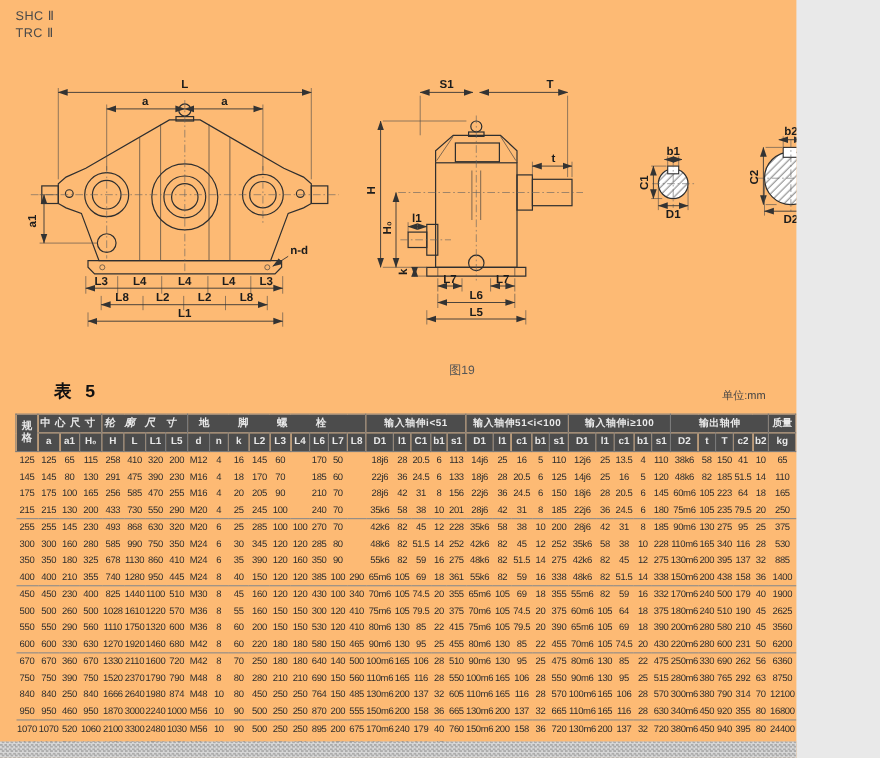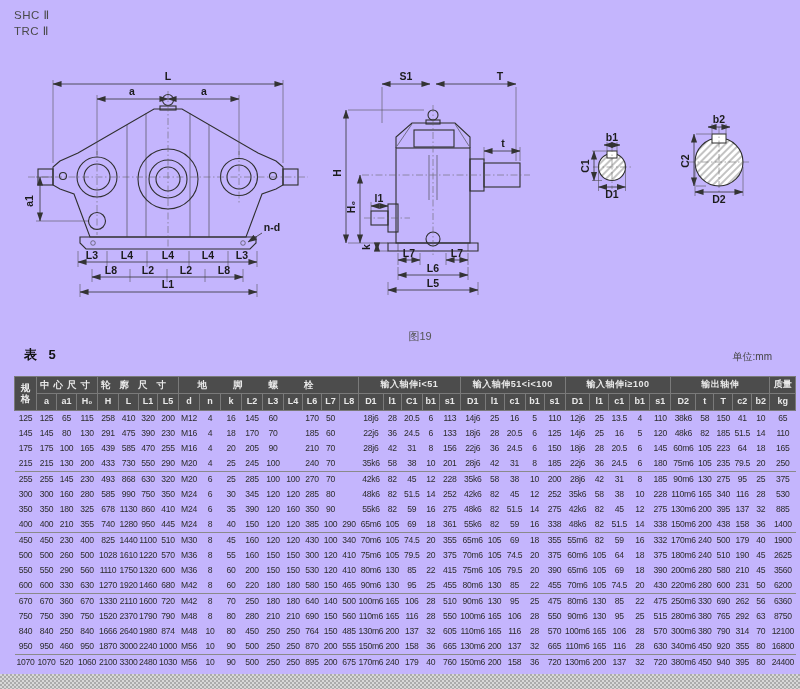--- a/index.html
+++ b/index.html
@@ -1,44 +1,44 @@
 <!DOCTYPE html>
 <html><head>
 <meta charset="utf-8">
 <style>
   html,body{margin:0;padding:0;background:#e9e9e9;}
-  .page{position:relative;width:800px;height:689px;background:#c4b5fd;overflow:hidden;
+  .page{position:relative;width:724px;height:689px;background:#fdba74;overflow:hidden;
         font-family:"Liberation Sans",sans-serif;}
   
   .intro{position:absolute;top:8px;left:14px;display:flex;align-items:center;gap:7px;}
   .models{font-size:11.5px;line-height:1.35;color:#4a4a4a;letter-spacing:.5px;}
   .desc{font-size:12.5px;color:#3f3f3f;}
   
   .figure{position:absolute;top:55px;left:0;}
   .ol{fill:none;stroke:#2f2f2f;stroke-width:1.1;}
   .thin{fill:none;stroke:#3c3c3c;stroke-width:.6;}
   .cl{fill:none;stroke:#606060;stroke-width:.55;stroke-dasharray:7 2.5 1.5 2.5;}
   .dim{fill:none;stroke:#333;stroke-width:.8;}
   .ext{fill:none;stroke:#4a4a4a;stroke-width:.55;}
   text.dl{font-size:10.5px;font-weight:bold;fill:#1c1c1c;text-anchor:middle;
           font-family:"Liberation Sans",sans-serif;}
   .fig-caption{position:absolute;top:329px;left:370px;width:100px;text-align:center;
                font-size:11px;color:#555;}
   
   .tbl-meta{position:absolute;top:346px;left:24px;right:28px;display:flex;
             justify-content:space-between;align-items:flex-end;}
-  .tbl-title{font-size:13px;font-weight:bold;color:#111;letter-spacing:4px;}
+  .tbl-title{font-size:16px;font-weight:bold;color:#111;letter-spacing:4px;margin-left:25px;}
   .tbl-unit{font-size:10px;color:#444;}
   
   #dim-table{position:absolute;top:376px;left:14px;border-collapse:collapse;table-layout:fixed;}
   #dim-table th{background:#4c4c4c;color:#e9e9e9;border:1px solid #7a7a7a;font-weight:bold;
         padding:0;height:16px;font-size:9px;line-height:1.05;white-space:nowrap;overflow:hidden;}
   #dim-table th.spec-h{font-size:9.5px;line-height:1.15;}
   .grp-0{letter-spacing:4px;font-size:9.5px!important;}
-  .grp-1{letter-spacing:9px;font-size:9.5px!important;}
+  .grp-1{letter-spacing:9px;font-size:9.5px!important;font-style:italic;}
   .grp-2{letter-spacing:26px;font-size:9.5px!important;}
   .grp-3,.grp-4,.grp-5,.grp-6{letter-spacing:.5px;font-size:9px!important;margin-left:12px;}
   .grp-mass{font-size:9px!important;}
   #dim-table td{text-align:center;font-size:8.6px;height:15px;line-height:15px;padding:0;
         color:#2d2d2d;white-space:nowrap;letter-spacing:-.3px;}
   #dim-table tr.sep td{border-bottom:1px solid #8a8a8a;}
   
   .cut-band{position:absolute;left:0;top:674px;width:800px;height:15px;
      background:repeating-conic-gradient(#ababab 0% 25%, #d8d8d8 0% 50%) 0 0 / 4px 4px;}
 </style>
@@ -444,21 +444,21 @@
           <td>185</td>
           <td>51.5</td>
           <td>14</td>
           <td>110</td>
         </tr>
         <tr>
           <td>175</td>
           <td>175</td>
           <td>100</td>
           <td>165</td>
-          <td>439</td>
+          <td>256</td>
           <td>585</td>
           <td>470</td>
           <td>255</td>
           <td>M16</td>
           <td>4</td>
           <td>20</td>
           <td>205</td>
           <td>90</td>
           <td></td>
           <td>210</td>

